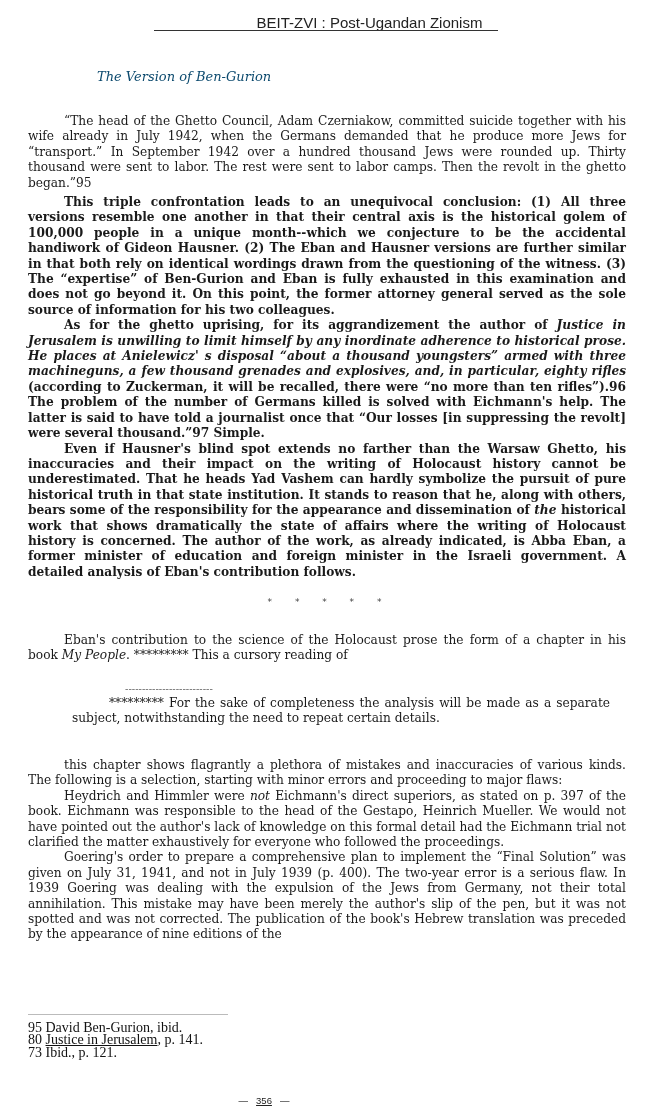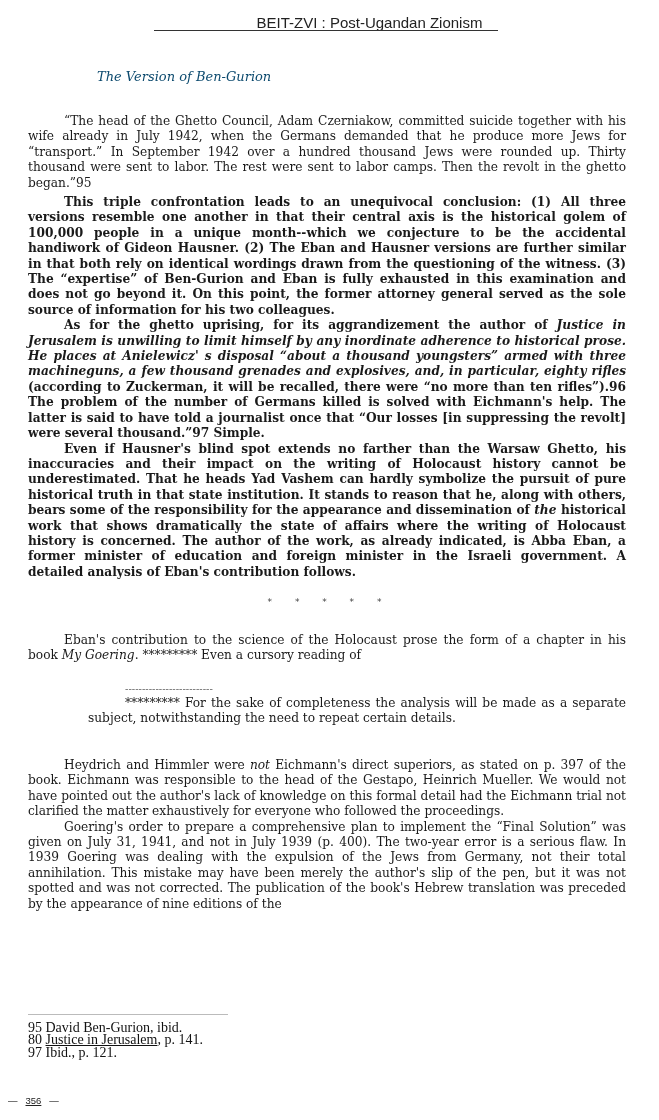--- a/index.html
+++ b/index.html
@@ -10,29 +10,29 @@
   .body-text { position: absolute; left: 28px; width: 598px; font-family: "DejaVu Serif", serif;
     font-size: 12.2px; line-height: 15.4px; text-align: justify; color: #1a1a1a; }
   .para { margin: 0; text-indent: 36px; }
   .section-title { position: absolute; top: 69px; left: 65px; font-family: "DejaVu Serif", serif;
     font-style: italic; font-size: 13px; color: #0c4a6e; margin-left: 32px; }
   .it { font-style: italic; }
   .stars { position: absolute; top: 597px; left: 0; width: 659px; text-align: center;
     font-family: "DejaVu Sans", sans-serif; font-size: 9px; letter-spacing: 10px; color: #444; }
   .note-rule { position: absolute; top: 683px; left: 125px; font-family: "DejaVu Serif", serif;
     font-size: 10px; color: #555; letter-spacing: 0; }
-  .note { position: absolute; top: 696px; left: 88px; width: 538px; font-family: "DejaVu Serif", serif;
+  .note { position: absolute; top: 696px; left: 72px; width: 538px; font-family: "DejaVu Serif", serif;
     font-size: 12.2px; line-height: 15.4px; text-align: justify; }
   .note p { margin: 0; text-indent: 37px; }
   .fn-rule { position: absolute; top: 1014px; left: 28px; width: 200px; border-top: 1px solid #bbb; }
   .footnotes { position: absolute; top: 1022px; left: 28px; font-family: "Liberation Serif", serif;
     font-size: 14px; line-height: 12.3px; color: #111; }
   .footnotes div { white-space: nowrap; }
   .u { text-decoration: underline; margin-top: 12px; }
-  .page-num { position: absolute; top: 1095px; left: 0; width: 528px; 
+  .page-num { position: absolute; top: 1095px; left: 0; width: 528px; text-align: center;
     font-family: "Liberation Sans", sans-serif; font-size: 9.5px; color: #222; text-decoration: underline; }
   .page-num .dash { display: inline-block; margin: 0 8px; }
 </style>
 </head>
 <body>
 
 <div class="header">BEIT-ZVI : Post-Ugandan Zionism</div>
 <div class="header-rule"></div>
 
 <div class="section-title">The Version of Ben-Gurion</div>
@@ -43,35 +43,36 @@
 
 <div class="body-text" style="top:195px;font-weight:bold;">
   <p class="para">This triple confrontation leads to an unequivocal conclusion: (1) All three versions resemble one another in that their central axis is the historical golem of 100,000 people in a unique month--which we conjecture to be the accidental handiwork of Gideon Hausner. (2) The Eban and Hausner versions are further similar in that both rely on identical wordings drawn from the questioning of the witness. (3) The “expertise” of Ben-Gurion and Eban is fully exhausted in this examination and does not go beyond it. On this point, the former attorney general served as the sole source of information for his two colleagues.</p>
   <p class="para"><span>As for the ghetto uprising, for its aggrandizement the author of </span><span class="it">Justice in Jerusalem is unwilling to limit himself by any inordinate adherence to historical prose. He places at Anielewicz' s disposal “about a thousand youngsters” armed with three machineguns, a few thousand grenades and explosives, and, in particular, eighty rifles</span><span> (according to Zuckerman, it will be recalled, there were “no more than ten rifles”).96 The problem of the number of Germans killed is solved with Eichmann's help. The latter is said to have told a journalist once that “Our losses [in suppressing the revolt] were several thousand.”97 Simple.</span></p>
   <p class="para"><span>Even if Hausner's blind spot extends no farther than the Warsaw Ghetto, his inaccuracies and their impact on the writing of Holocaust history cannot be underestimated. That he heads Yad Vashem can hardly symbolize the pursuit of pure historical truth in that state institution. It stands to reason that he, along with others, bears some of the responsibility for the appearance and dissemination of </span><span class="it">the</span><span> historical work that shows dramatically the state of affairs where the writing of Holocaust history is concerned. The author of the work, as already indicated, is Abba Eban, a former minister of education and foreign minister in the Israeli government. A detailed analysis of Eban's contribution follows.</span></p>
 </div>
 
 <div class="stars">* * * * *</div>
 
 <div class="body-text" style="top:633px;">
-  <p class="para"><span>Eban's contribution to the science of the Holocaust prose the form of a chapter in his book </span><span class="it">My Goering</span><span>. ********* Even a cursory reading of</span></p>
+  <p class="para"><span>Eban's contribution to the science of the Holocaust prose the form of a chapter in his book </span><span class="it">My People</span><span>. ********* This a cursory reading of</span></p>
 </div>
 
 <div class="note-rule">--------------------------</div>
 <div class="note">
   <p>********* For the sake of completeness the analysis will be made as a separate subject, notwithstanding the need to repeat certain details.</p>
 </div>
 
 <div class="body-text" style="top:758px;">
+  <p class="para">this chapter shows flagrantly a plethora of mistakes and inaccuracies of various kinds. The following is a selection, starting with minor errors and proceeding to major flaws:</p>
   <p class="para"><span>Heydrich and Himmler were </span><span class="it">not</span><span> Eichmann's direct superiors, as stated on p. 397 of the book. Eichmann was responsible to the head of the Gestapo, Heinrich Mueller. We would not have pointed out the author's lack of knowledge on this formal detail had the Eichmann trial not clarified the matter exhaustively for everyone who followed the proceedings.</span></p>
   <p class="para">Goering's order to prepare a comprehensive plan to implement the “Final Solution” was given on July 31, 1941, and not in July 1939 (p. 400). The two-year error is a serious flaw. In 1939 Goering was dealing with the expulsion of the Jews from Germany, not their total annihilation. This mistake may have been merely the author's slip of the pen, but it was not spotted and was not corrected. The publication of the book's Hebrew translation was preceded by the appearance of nine editions of the</p>
 </div>
 
 <div class="fn-rule"></div>
 <div class="footnotes">
   <div><span>95</span> <span>David Ben-Gurion, ibid.</span></div>
   <div><span>80</span> <span class="u">Justice in Jerusalem</span><span>, p. 141.</span></div>
-  <div><span>97</span> <span>Ibid., p. 121.</span></div>
+  <div><span>73</span> <span>Ibid., p. 121.</span></div>
 </div>
 
 <div class="page-num">
   <span class="dash">—</span><span>356</span><span class="dash">—</span>
 </div>
 
 </body></html>

